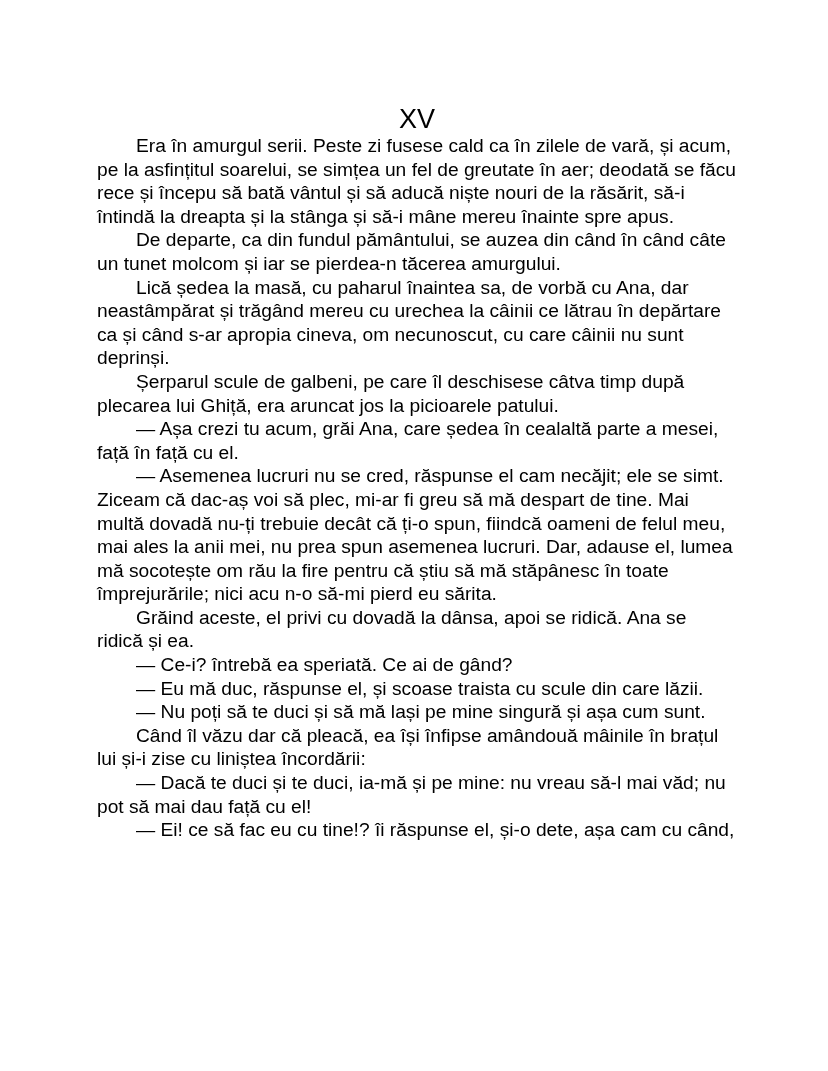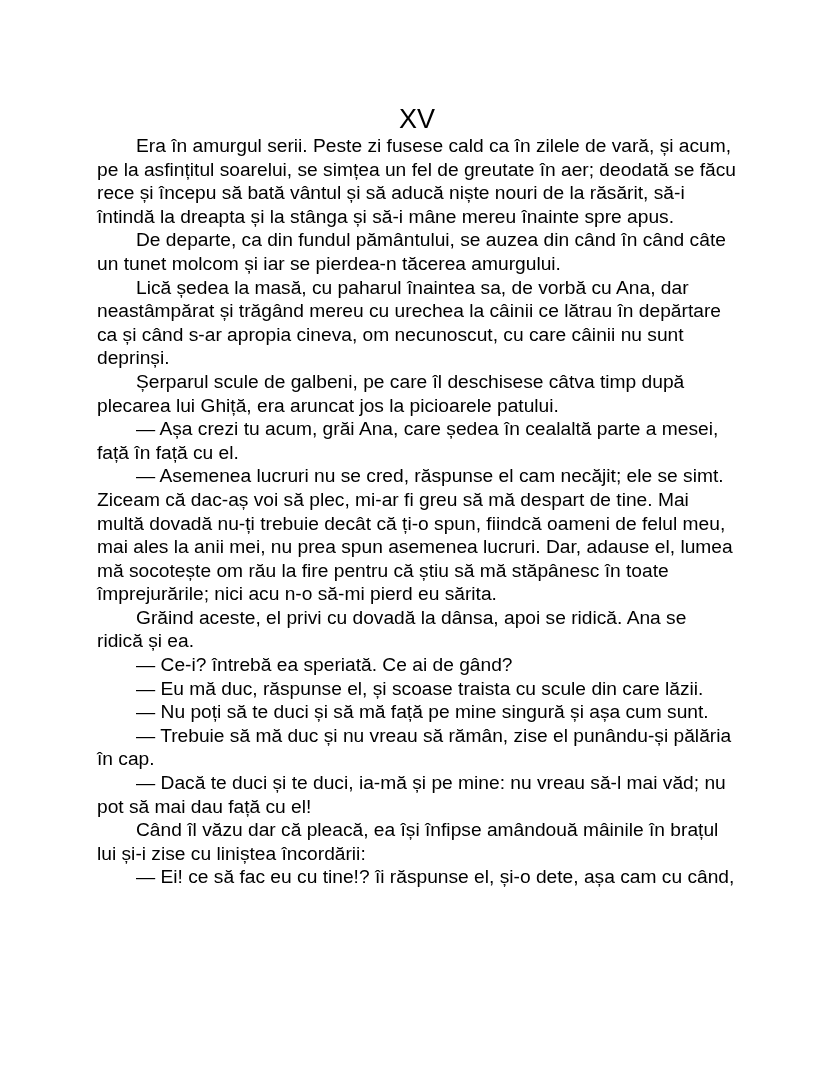--- a/index.html
+++ b/index.html
@@ -36,18 +36,17 @@
   <h1 class="chapter-title">XV</h1>
   <p class="para">Era în amurgul serii. Peste zi fusese cald ca în zilele de vară, și acum, pe la asfințitul soarelui, se simțea un fel de greutate în aer; deodată se făcu rece și începu să bată vântul și să aducă niște nouri de la răsărit, să-i întindă la dreapta și la stânga și să-i mâne mereu înainte spre apus.</p>
   <p class="para">De departe, ca din fundul pământului, se auzea din când în când câte un tunet molcom și iar se pierdea-n tăcerea amurgului.</p>
   <p class="para">Lică ședea la masă, cu paharul înaintea sa, de vorbă cu Ana, dar neastâmpărat și trăgând mereu cu urechea la câinii ce lătrau în depărtare ca și când s-ar apropia cineva, om necunoscut, cu care câinii nu sunt deprinși.</p>
   <p class="para">Șerparul scule de galbeni, pe care îl deschisese câtva timp după plecarea lui Ghiță, era aruncat jos la picioarele patului.</p>
   <p class="para">— Așa crezi tu acum, grăi Ana, care ședea în cealaltă parte a mesei, față în față cu el.</p>
   <p class="para">— Asemenea lucruri nu se cred, răspunse el cam necăjit; ele se simt. Ziceam că dac-aș voi să plec, mi-ar fi greu să mă despart de tine. Mai multă dovadă nu-ți trebuie decât că ți-o spun, fiindcă oameni de felul meu, mai ales la anii mei, nu prea spun asemenea lucruri. Dar, adause el, lumea mă socotește om rău la fire pentru că știu să mă stăpânesc în toate împrejurările; nici acu n-o să-mi pierd eu sărita.</p>
   <p class="para">Grăind aceste, el privi cu dovadă la dânsa, apoi se ridică. Ana se ridică și ea.</p>
   <p class="para">— Ce-i? întrebă ea speriată. Ce ai de gând?</p>
   <p class="para">— Eu mă duc, răspunse el, și scoase traista cu scule din care lăzii.</p>
-  <p class="para">— Nu poți să te duci și să mă față pe mine singură și așa cum sunt.</p>
-  <p class="para">— Trebuie să mă duc și nu vreau să rămân, zise el punându-și pălăria în cap.</p>
+  <p class="para">— Nu poți să te duci și să mă lași pe mine singură și așa cum sunt.</p>
+  <p class="para">Când îl văzu dar că pleacă, ea își înfipse amândouă mâinile în brațul lui și-i zise cu liniștea încordării:</p>
   <p class="para">— Dacă te duci și te duci, ia-mă și pe mine: nu vreau să-l mai văd; nu pot să mai dau față cu el!</p>
-  <p class="para">Când îl văzu dar că pleacă, ea își înfipse amândouă mâinile în brațul lui și-i zise cu liniștea încordării:</p>
   <p class="para">— Ei! ce să fac eu cu tine!? îi răspunse el, și-o dete, așa cam cu când,</p>
 </div>
 
 </body></html>

